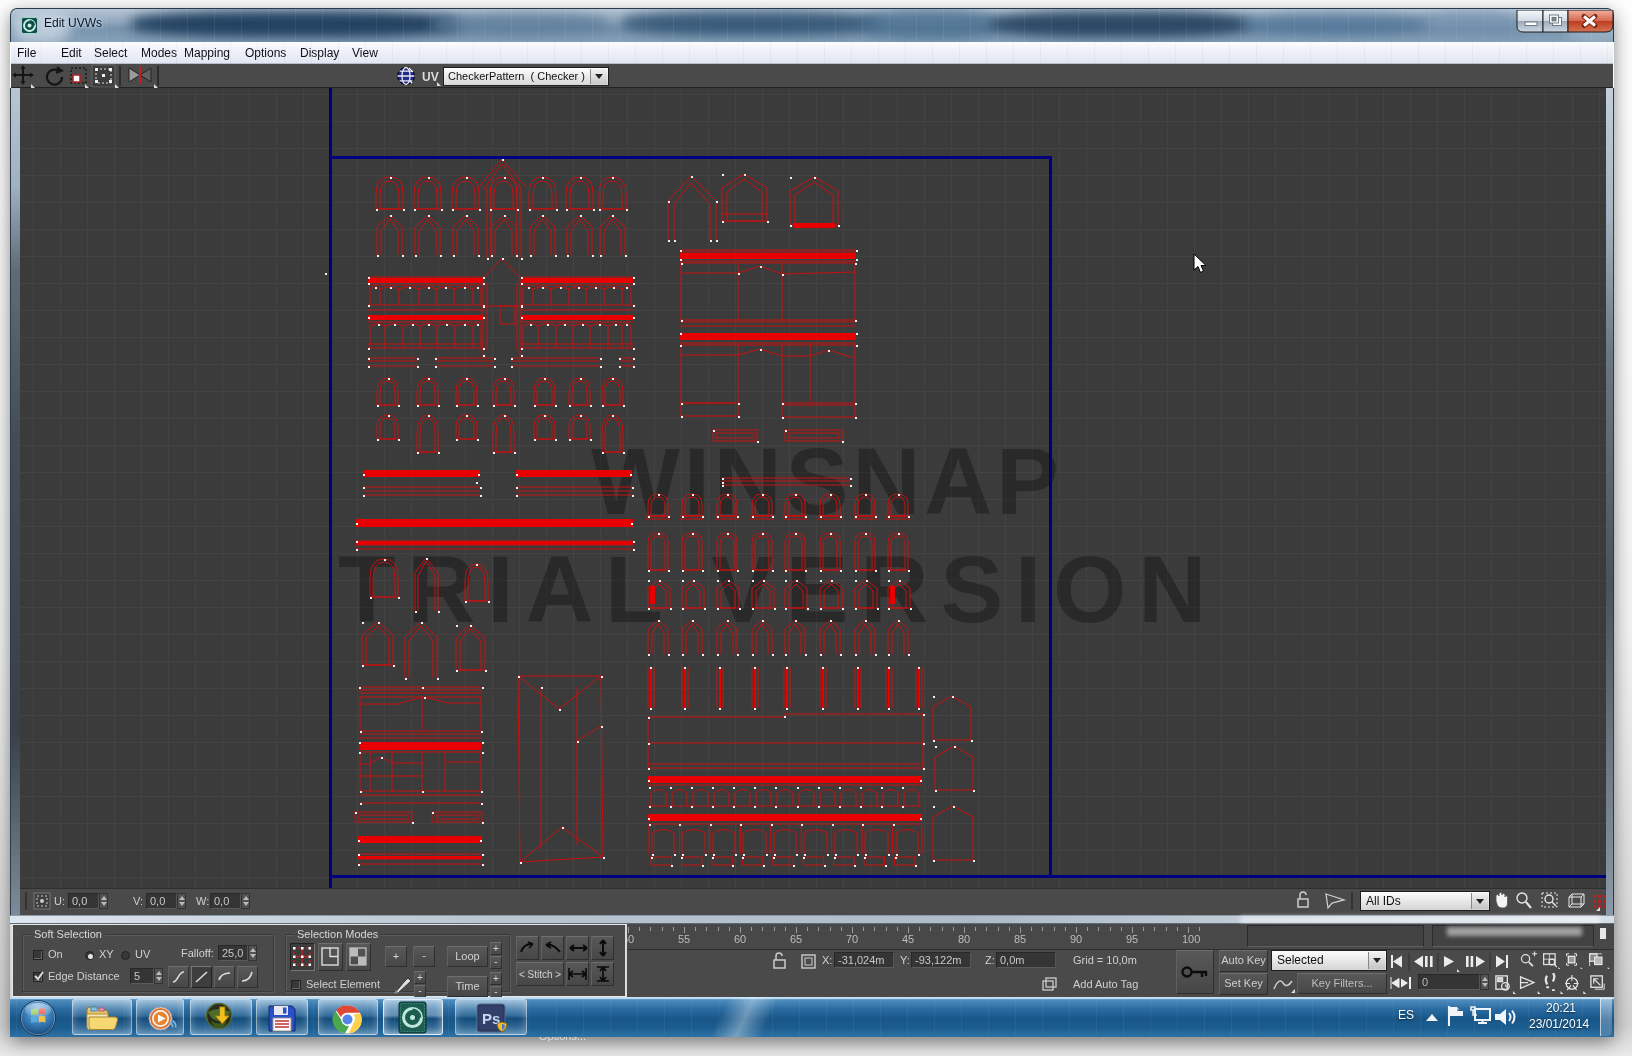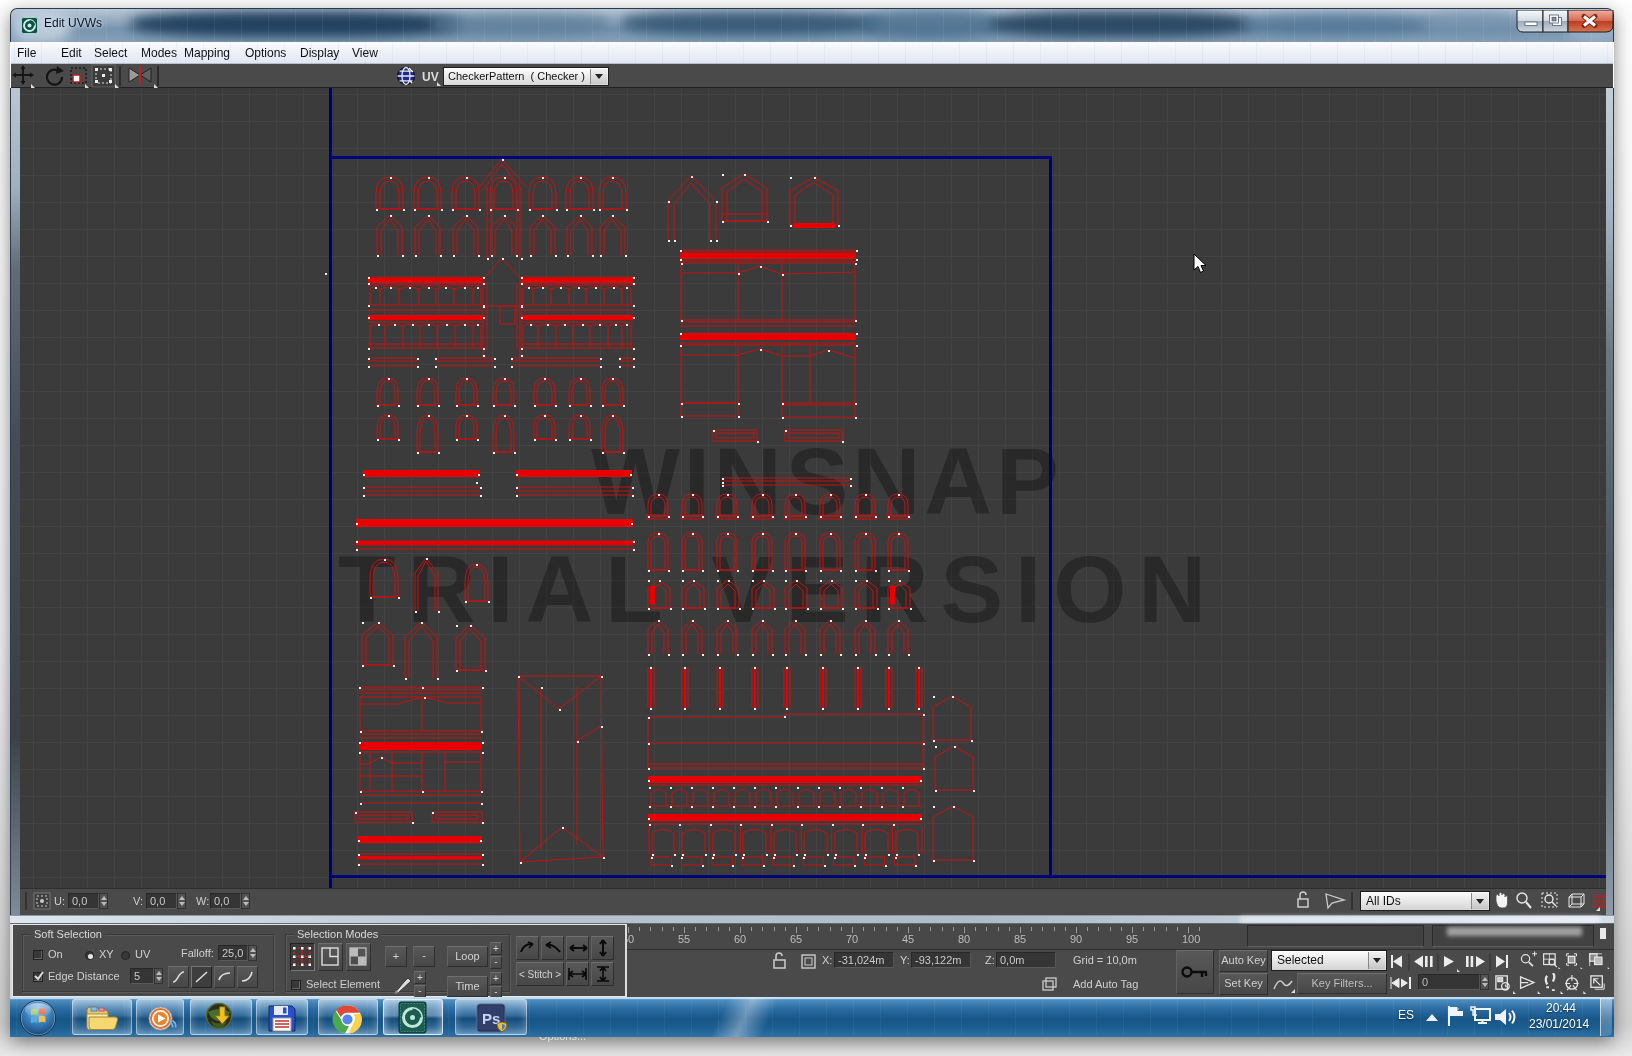--- a/index.html
+++ b/index.html
@@ -1257,16 +1257,16 @@
 </svg>
 <svg class="abs" style="left:1468px;top:1005px" width="26" height="24" viewBox="0 0 26 24">
 <rect x="7" y="4" width="15" height="11" fill="none" stroke="#f0f4f8" stroke-width="2"></rect>
 <path d="M10,18 h9 M14.5,15 v3" stroke="#f0f4f8" stroke-width="2"></path>
 <path d="M3,2 h4 v3 h-4 Z M5,5 v5 h4" stroke="#f0f4f8" fill="none" stroke-width="1.5"></path>
 </svg>
 <svg class="abs" style="left:1492px;top:1005px" width="26" height="24" viewBox="0 0 26 24">
 <path d="M3,9 L8,9 L14,4 L14,20 L8,15 L3,15 Z" fill="#f0f4f8"></path>
 <path d="M17,8 q3,4 0,8 M20,5.5 q5,6.5 0,13" stroke="#f0f4f8" fill="none" stroke-width="2"></path>
 </svg>
-<div class="abs" style="left:1546px;top:1001px;font-size:12px;color:#fff;text-shadow:0 1px 2px #06263e">20:44</div>
+<div class="abs" style="left:1546px;top:1001px;font-size:12px;color:#fff;text-shadow:0 1px 2px #06263e">20:21</div>
 <div class="abs" style="left:1529px;top:1017px;font-size:12px;color:#fff;text-shadow:0 1px 2px #06263e">23/01/2014</div>
 <div class="abs" style="left:1600px;top:998px;width:12px;height:38px;background:linear-gradient(180deg,rgba(255,255,255,0.45),rgba(255,255,255,0.15));border-left:1px solid rgba(255,255,255,0.6);border-radius:0 0 5px 0"></div>
 <div class="abs" style="left:10px;top:88px;width:10px;height:827px;background:linear-gradient(180deg,#b9c6d2 0%,#9fb0bf 12%,#5f6c77 22%,#454c55 42%,#3a4046 78%,#7d8c99 100%);border-left:1px solid #2a3b4d"></div>
 <div class="abs" style="left:1606px;top:88px;width:8px;height:827px;background:linear-gradient(180deg,#c2cfda 0%,#a4b4c2 15%,#6a7883 32%,#4a525a 60%,#8a9aa8 100%);border-right:1px solid #2a3b4d"></div>
 </body></html>

